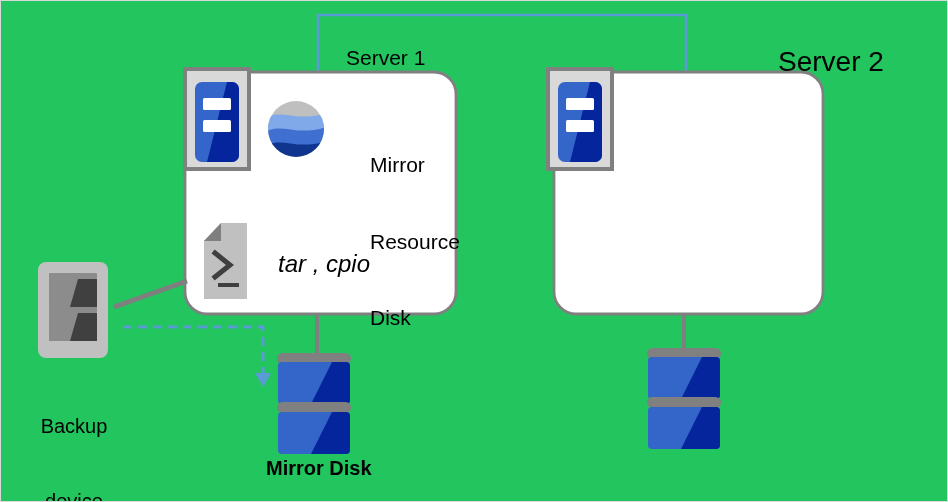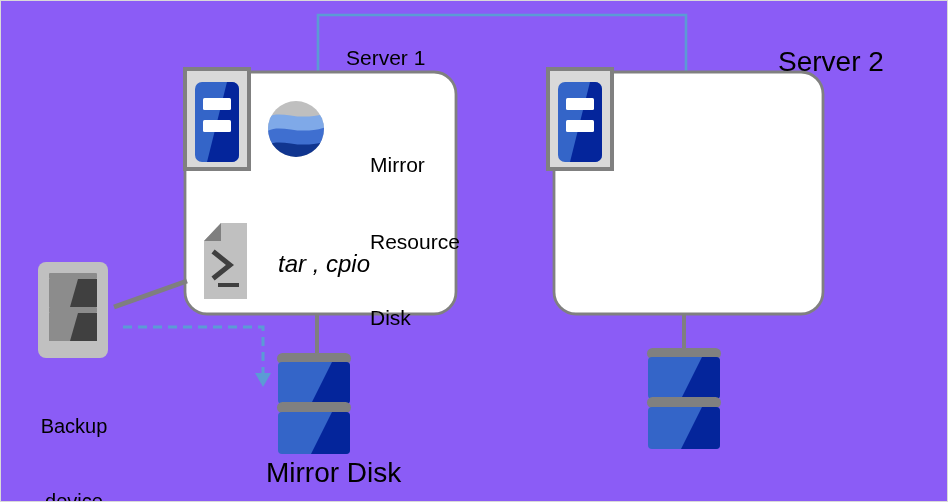--- a/index.html
+++ b/index.html
@@ -7,21 +7,21 @@
     padding: 0;
     background: #ffffff;
   }
   body {
     font-family: "Liberation Sans", sans-serif;
   }
   #canvas {
     position: relative;
     width: 948px;
     height: 502px;
-    background: #8b5cf6;
+    background: #22c55e;
     border: 1px solid #d9d9d9;
     box-sizing: border-box;
     overflow: hidden;
   }
   .svg-layer {
     position: absolute;
     left: 0;
     top: 0;
     width: 948px;
     height: 502px;
@@ -38,21 +38,21 @@
   .label-mdr {
     left: 341px; top: 100px; font-size: 21px;
     line-height: 25.5px;
     margin-left: 28px;
   }
   .label-tarcpio { left: 277px; top: 248px; font-size: 24px; font-style: italic; }
   .label-backup {
     left: 12px; top: 363px; width: 122px;
     font-size: 20px; text-align: center; line-height: 25px;
   }
-  .label-mirrordisk { left: 265px; top: 455px; font-size: 28px; }
+  .label-mirrordisk { left: 265px; top: 455px; font-size: 20px; font-weight: bold; }
 </style>
 </head>
 <body>
 
 <div id="canvas">
 
   <svg class="svg-layer" viewBox="0 0 948 502">
 
     <defs>
       <clipPath id="clip-circle">

